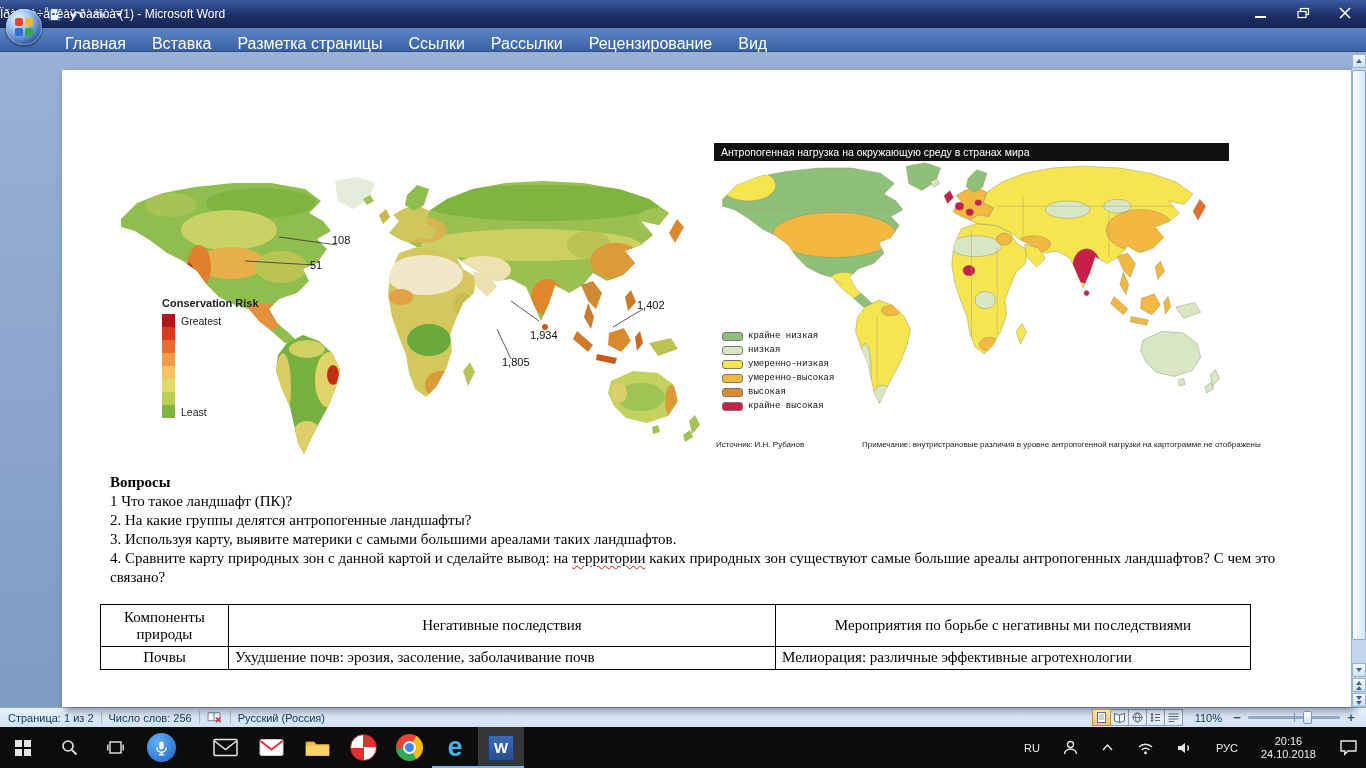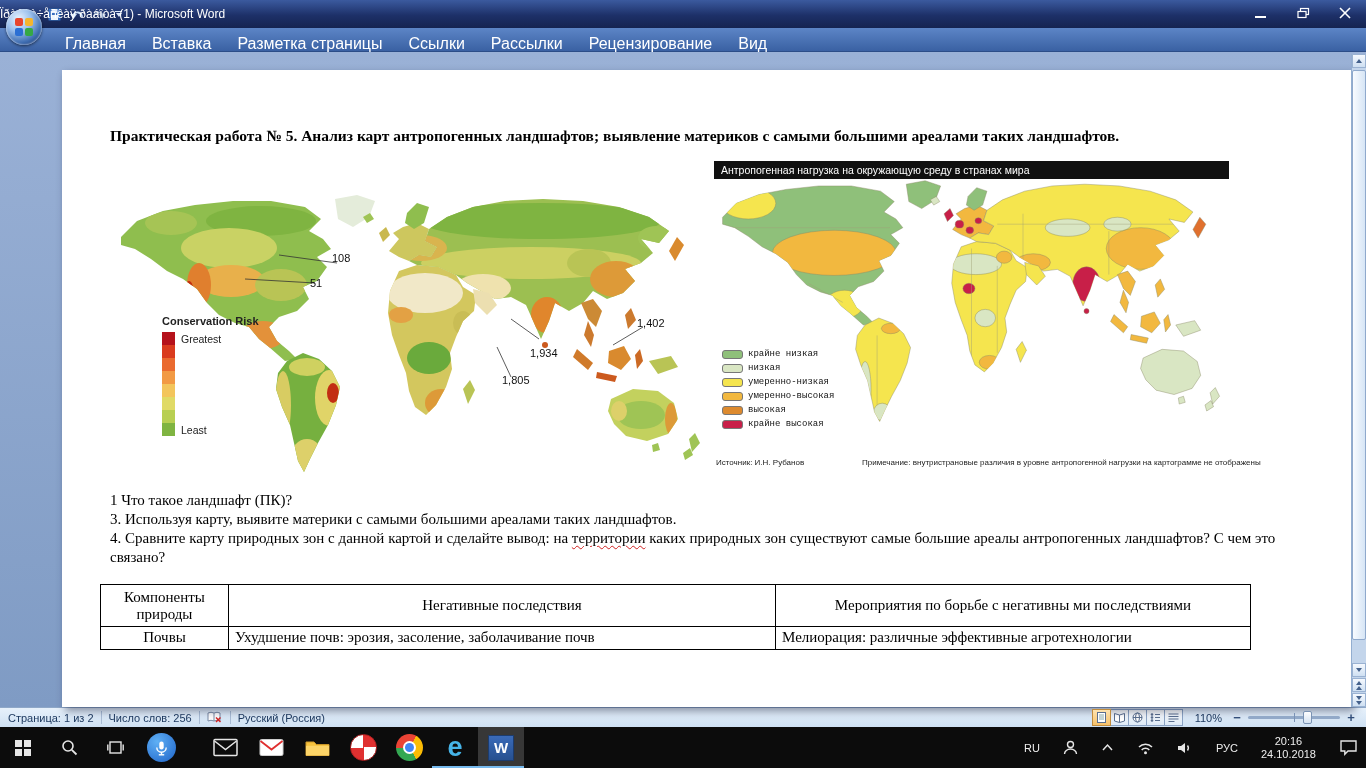--- a/index.html
+++ b/index.html
@@ -166,21 +166,20 @@
     <div class="tab">Разметка страницы</div>
     <div class="tab">Ссылки</div>
     <div class="tab">Рассылки</div>
     <div class="tab">Рецензирование</div>
     <div class="tab">Вид</div>
   </div>
 
   <div class="docarea">
     <div class="page">
 
-      <div class="doc-title">Практическая работа № 5. Анализ карт антропогенных ландшафтов; выявление материков с самыми большими ареалами таких ландшафтов.</div>
 
       <div class="maps-row">
 
         <div class="map-left">
           <svg class="world" width="602" height="290" viewBox="0 0 600 290">
             <defs>
               <clipPath id="cpNA">
                   <path d="M10,44 L26,28 L52,18 L84,12 L122,8 L160,8 L194,14 L210,26 L198,38 L212,46 L220,56 L206,64 L216,74 L206,88 L192,94 L198,106 L186,118 L168,124 L158,134 L166,148 L178,158 L186,166 L174,168 L158,154 L148,146 L138,134 L124,130 L108,122 L96,110 L86,96 L72,86 L56,78 L40,66 L24,56 L10,52 Z"></path>
                 </clipPath>
               <clipPath id="cpSA">
@@ -433,21 +432,23 @@
               </div>
           </div>
           <div class="mr-captions">
             <span class="mr-source">Источник: И.Н. Рубанов</span>
             <span class="mr-note">Примечание: внутристрановые различия в уровне антропогенной нагрузки на картограмме не отображены</span>
           </div>
         </div>
       </div>
 
       <div class="questions">
+        <div class="q-title">Вопросы</div>
         <div>1 Что такое ландшафт (ПК)?</div>
+        <div>2. На какие группы делятся антропогенные ландшафты?</div>
         <div>3. Используя карту, выявите материки с самыми большими ареалами таких ландшафтов.</div>
         <div><span>4. Сравните карту природных зон с данной картой и сделайте вывод: на </span><span class="marked">территории</span><span> каких природных зон существуют самые большие ареалы антропогенных ландшафтов? С чем это связано?</span></div>
       </div>
 
 
       <table class="doc-table">
         <colgroup>
             <col class="c1">
             <col class="c2">
             <col class="c3">

